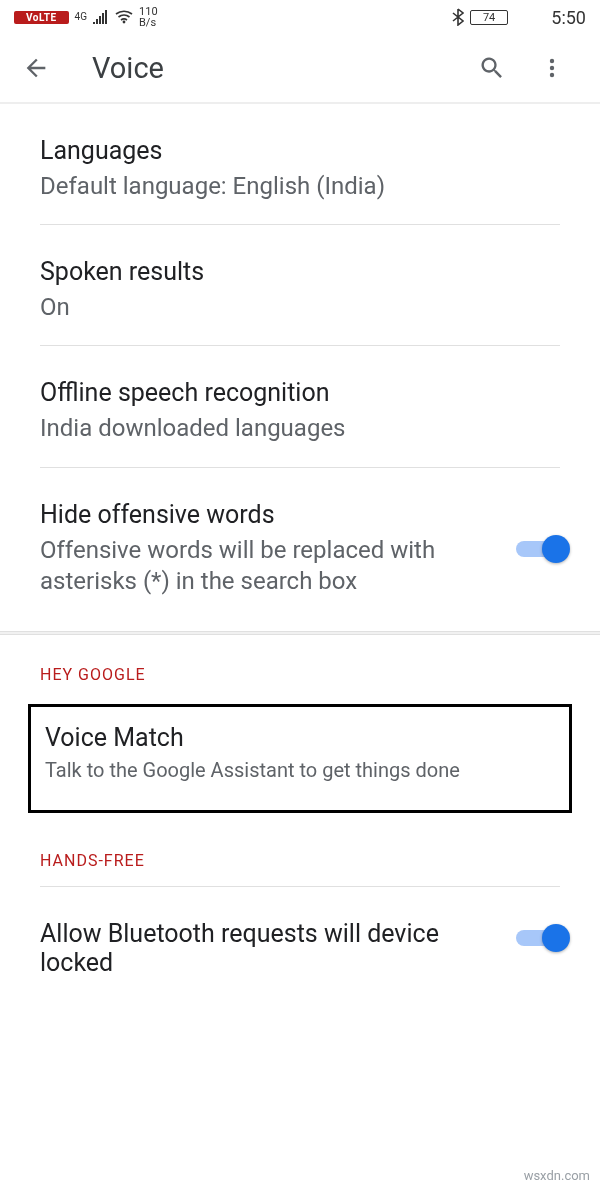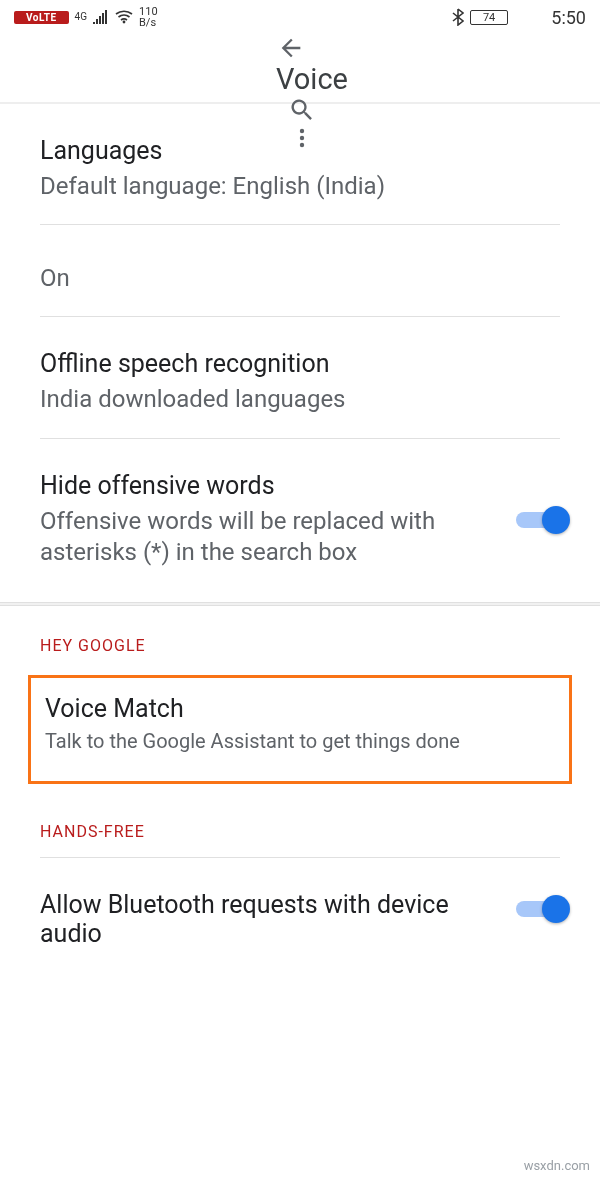--- a/index.html
+++ b/index.html
@@ -31,21 +31,20 @@
   .batt-box {
     border: 1.5px solid #333; font-size: 11px; padding: 0 12px;
     border-radius: 2px; position: relative;
   }
   .app-bar {
     height: 70px;
     display: flex;
     align-items: center;
     padding: 0 18px 0 22px;
     border-bottom: 2px solid #eee;
-    flex-direction: column;
   }
   .app-bar .back { width: 50px; display:flex; align-items:center; }
   .app-bar .title { flex: 1; font-size: 29px; color: #3c4043; padding-left: 20px; }
   .app-bar .act { width: 60px; display:flex; justify-content:center; align-items:center; }
   .scroll { padding: 0; }
   .item {
     padding: 20px 0 22px 0;
     margin: 12px 40px;
     border-bottom: 1px solid #e0e0e0;
     position: relative;
@@ -53,21 +52,21 @@
   .item.with-toggle { padding-right: 90px; }
   .item .primary { font-size: 25px; color: #202124; }
   .item .secondary { font-size: 24px; color: #5f6368; margin-top: 6px; line-height: 1.3; }
   .section-hdr {
     font-size: 16px; color: #b91c1c; letter-spacing: 1px;
     padding: 30px 40px 12px 40px;
   }
   .section-gap { height: 4px; background: #f1f1f1; border-top:1px solid #e0e0e0; border-bottom:1px solid #e0e0e0; }
   .highlight {
     margin: 8px 28px 8px 28px;
-    border: 3px solid #f97316;
+    border: 3px solid #000000;
     padding: 16px 14px 28px 14px;
   }
   .highlight .primary { font-size: 25px; }
   .highlight .secondary { font-size: 20px; color: #5f6368; margin-top: 6px; }
   .toggle {
     position: absolute; right: -6px; top: 50%; transform: translateY(-50%);
     width: 50px; height: 28px;
   }
   .toggle .track {
     position:absolute; top:6px; left:0; width:44px; height:16px;
@@ -75,21 +74,21 @@
   }
   .toggle .thumb {
     position:absolute; top:0; width:28px; height:28px;
     border-radius:50%; box-shadow: 0 1px 3px rgba(0,0,0,0.3);
   }
   .toggle.on .track { background:#a7c7f9; }
   .toggle.on .thumb { background:#1a73e8; right:-4px; }
   .toggle.off .track { background:#dadce0; }
   .toggle.off .thumb { background:#fff; left:-2px; border:1px solid #ccc; }
   .watermark {
-    position:absolute; bottom:20px; right:10px;
+    position:absolute; bottom:10px; right:10px;
     font-size:13px; color:#9aa0a6;
   }
   svg { display:block; }
   .hf-rule { margin: 4px 40px 0 40px; border-top:1px solid #e0e0e0; }
 </style>
 </head>
 <body>
 
 <div class="status-bar">
   <div class="status-left">
@@ -143,20 +142,21 @@
 </div>
 
 <div class="scroll">
 
   <div class="item">
     <div class="primary">Languages</div>
     <div class="secondary">Default language: English (India)</div>
   </div>
 
   <div class="item">
+    <div class="primary">Spoken results</div>
     <div class="secondary">On</div>
   </div>
 
   <div class="item">
     <div class="primary">Offline speech recognition</div>
     <div class="secondary">India downloaded languages</div>
   </div>
 
   <div class="item with-toggle" style="border-bottom:none">
     <div class="primary">Hide offensive words</div>
@@ -174,21 +174,21 @@
   <div class="highlight">
     <div class="primary">Voice Match</div>
     <div class="secondary">Talk to the Google Assistant to get things done</div>
   </div>
 
   <div class="section-hdr">HANDS-FREE</div>
   <div class="hf-rule"></div>
 
 
   <div class="item with-toggle" style="border-bottom:none;padding-bottom:0">
-    <div class="primary">Allow Bluetooth requests with device audio</div>
+    <div class="primary">Allow Bluetooth requests will device locked</div>
     <div class="toggle on">
       <div class="track"></div>
         <div class="thumb"></div>
     </div>
   </div>
 
 </div>
 
 <div class="watermark">wsxdn.com</div>
 

